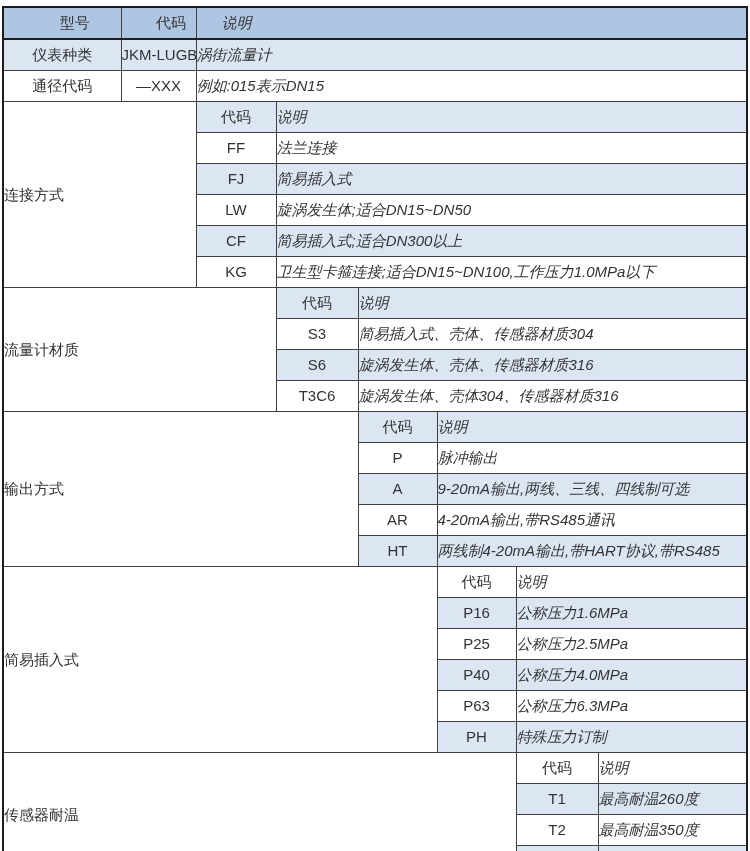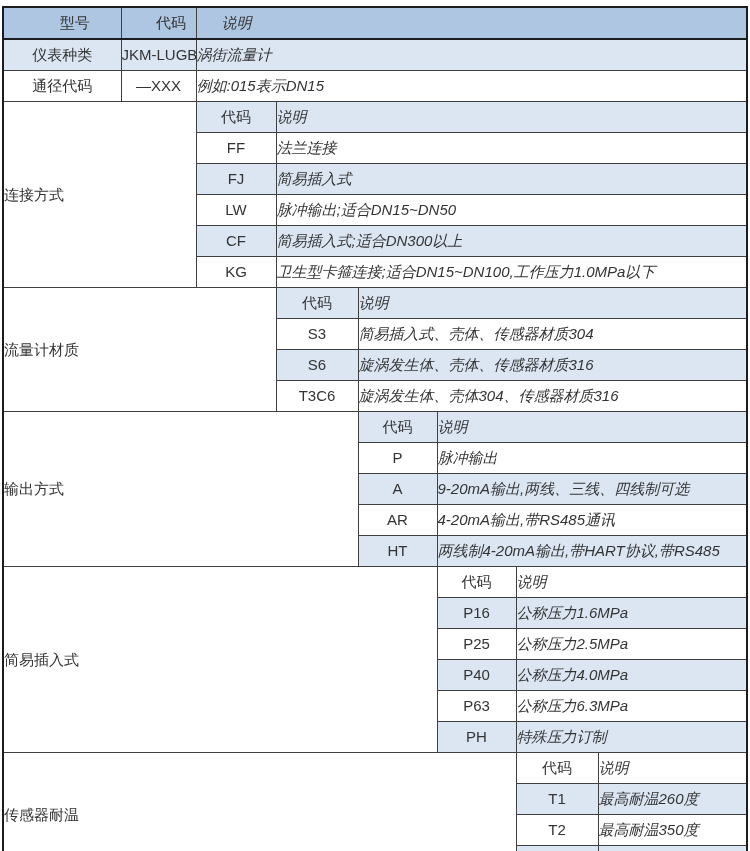--- a/index.html
+++ b/index.html
@@ -80,21 +80,21 @@
     <tr>
       <td class="w c">FF</td>
       <td class="w l" colspan="5">法兰连接</td>
     </tr>
     <tr>
       <td class="b c">FJ</td>
       <td class="b l" colspan="5">简易插入式</td>
     </tr>
     <tr>
       <td class="w c">LW</td>
-      <td class="w l" colspan="5">脉冲输出;适合DN15~DN50</td>
+      <td class="w l" colspan="5">旋涡发生体;适合DN15~DN50</td>
     </tr>
     <tr>
       <td class="b c">CF</td>
       <td class="b l" colspan="5">简易插入式;适合DN300以上</td>
     </tr>
     <tr>
       <td class="w c">KG</td>
       <td class="w l" colspan="5">卫生型卡箍连接;适合DN15~DN100,工作压力1.0MPa以下</td>
     </tr>
 

